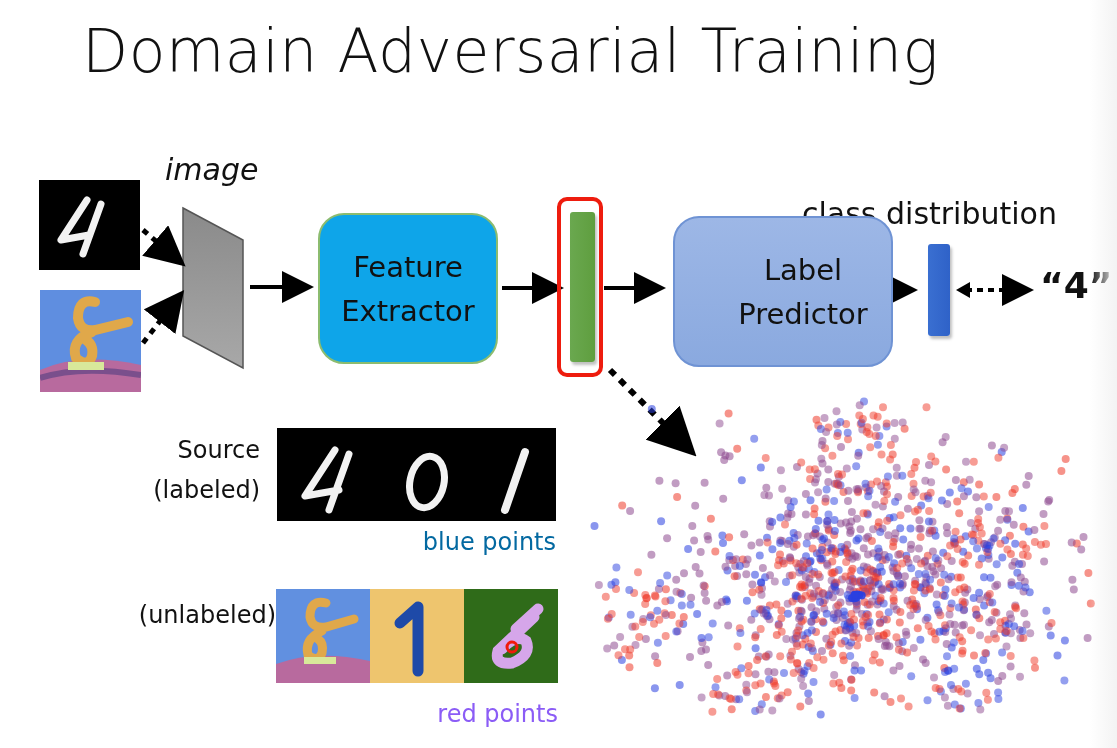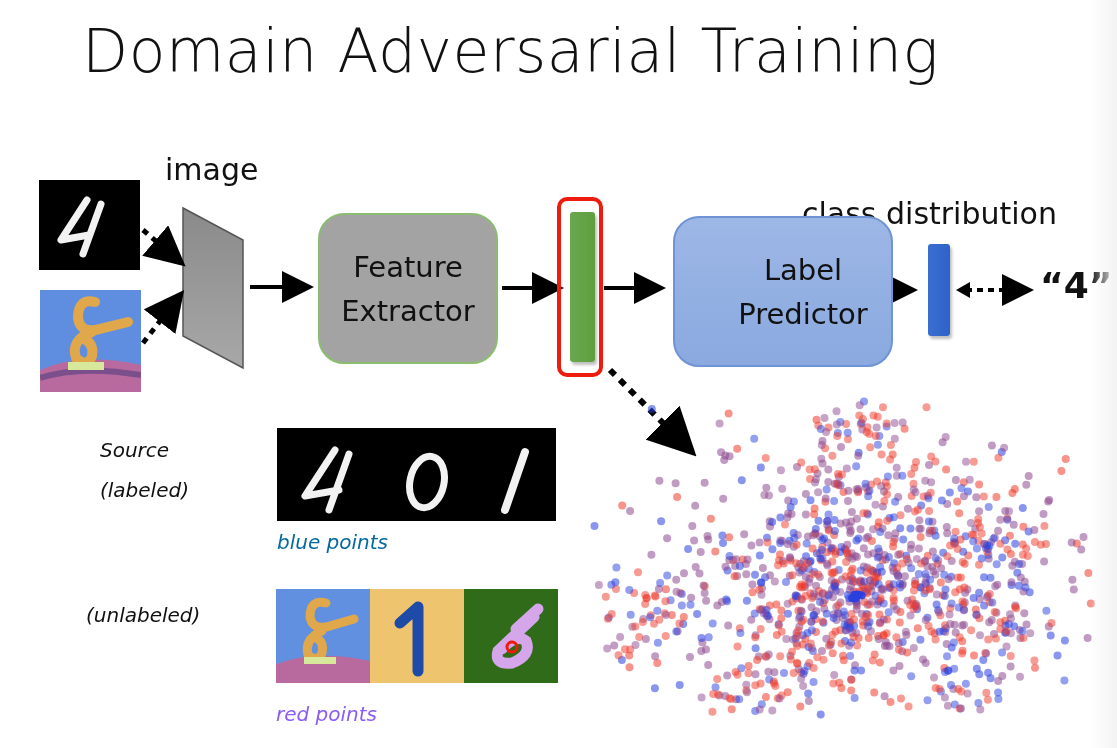--- a/index.html
+++ b/index.html
@@ -1,38 +1,38 @@
 <!DOCTYPE html>
 <html><head>
 <meta charset="utf-8">
 <style>
   html,body{margin:0;padding:0;background:#fff;}
   body{width:1117px;height:748px;position:relative;overflow:hidden;font-family:"Liberation Sans","DejaVu Sans",sans-serif;color:#111;}
   .abs{position:absolute;}
   .title{left:82px;top:16px;font-size:60px;font-weight:400;letter-spacing:0.5px;white-space:nowrap;font-family:"DejaVu Sans",sans-serif;font-weight:200;}
   .lbl{font-size:30px;white-space:nowrap;font-family:"DejaVu Sans",sans-serif;}
   .box{border-radius:26px;display:flex;align-items:center;justify-content:center;text-align:center;font-size:29px;line-height:44px;font-family:"DejaVu Sans",sans-serif;}
-  .fe{left:318px;top:213px;width:176px;height:147px;background:#a3a3a3;border:2px solid #8cbc6f;}
+  .fe{left:318px;top:213px;width:176px;height:147px;background:#0ea5e9;border:2px solid #8cbc6f;}
   .lp{left:673px;top:216px;width:176px;height:147px;background:linear-gradient(#9db7e6,#8aa9df);border:2px solid #6f93d4;padding-left:40px;}
   .feat{left:570px;top:212px;width:25px;height:150px;background:linear-gradient(90deg,#6aa84f,#5f9e3f);border-radius:3px;box-shadow:2px 3px 3px rgba(0,0,0,.25);}
   .feat-hl{left:557px;top:197px;width:46px;height:180px;border:4px solid #ee1c0e;border-radius:10px;box-sizing:border-box;}
   .cls{left:928px;top:244px;width:22px;height:92px;background:linear-gradient(90deg,#3a6fd1,#2f62c8);border-radius:3px;box-shadow:2px 3px 3px rgba(0,0,0,.25);}
   .quote4{left:1040px;top:265px;font-size:36px;font-weight:700;font-family:"DejaVu Sans",sans-serif;}
   .img{overflow:hidden;}
-  .sub-label{text-align:left;font-size:20px;line-height:40px;font-family:"DejaVu Sans",sans-serif;font-style:italic;}
+  .sub-label{text-align:right;font-size:24px;line-height:40px;font-family:"DejaVu Sans",sans-serif;}
   .blue{color:#0369a1;}
   .red{color:#8b5cf6;}
   svg{position:absolute;left:0;top:0;}
 </style>
 </head>
 <body>
 
 <div class="abs title">Domain Adversarial Training</div>
 
-<div class="abs lbl" style="left:165px;top:152px;">image</div>
+<div class="abs lbl" style="left:165px;top:152px;font-style:italic;">image</div>
 <div class="abs lbl" style="left:802px;top:152px;margin-top:44px;">class distribution</div>
 
 <div class="abs img" style="left:39px;top:180px;width:101px;height:90px;background:#000;">
   <svg width="101" height="90">
     <path d="M48 20 L22 60 L50 55 M62 24 L44 74" stroke="#f2f2f2" stroke-width="7" fill="none" stroke-linecap="round" stroke-linejoin="round"></path>
   </svg>
 </div>
 
 <div class="abs img" style="left:40px;top:290px;width:101px;height:102px;background:#5f8ee0;">
   <svg width="101" height="102">

